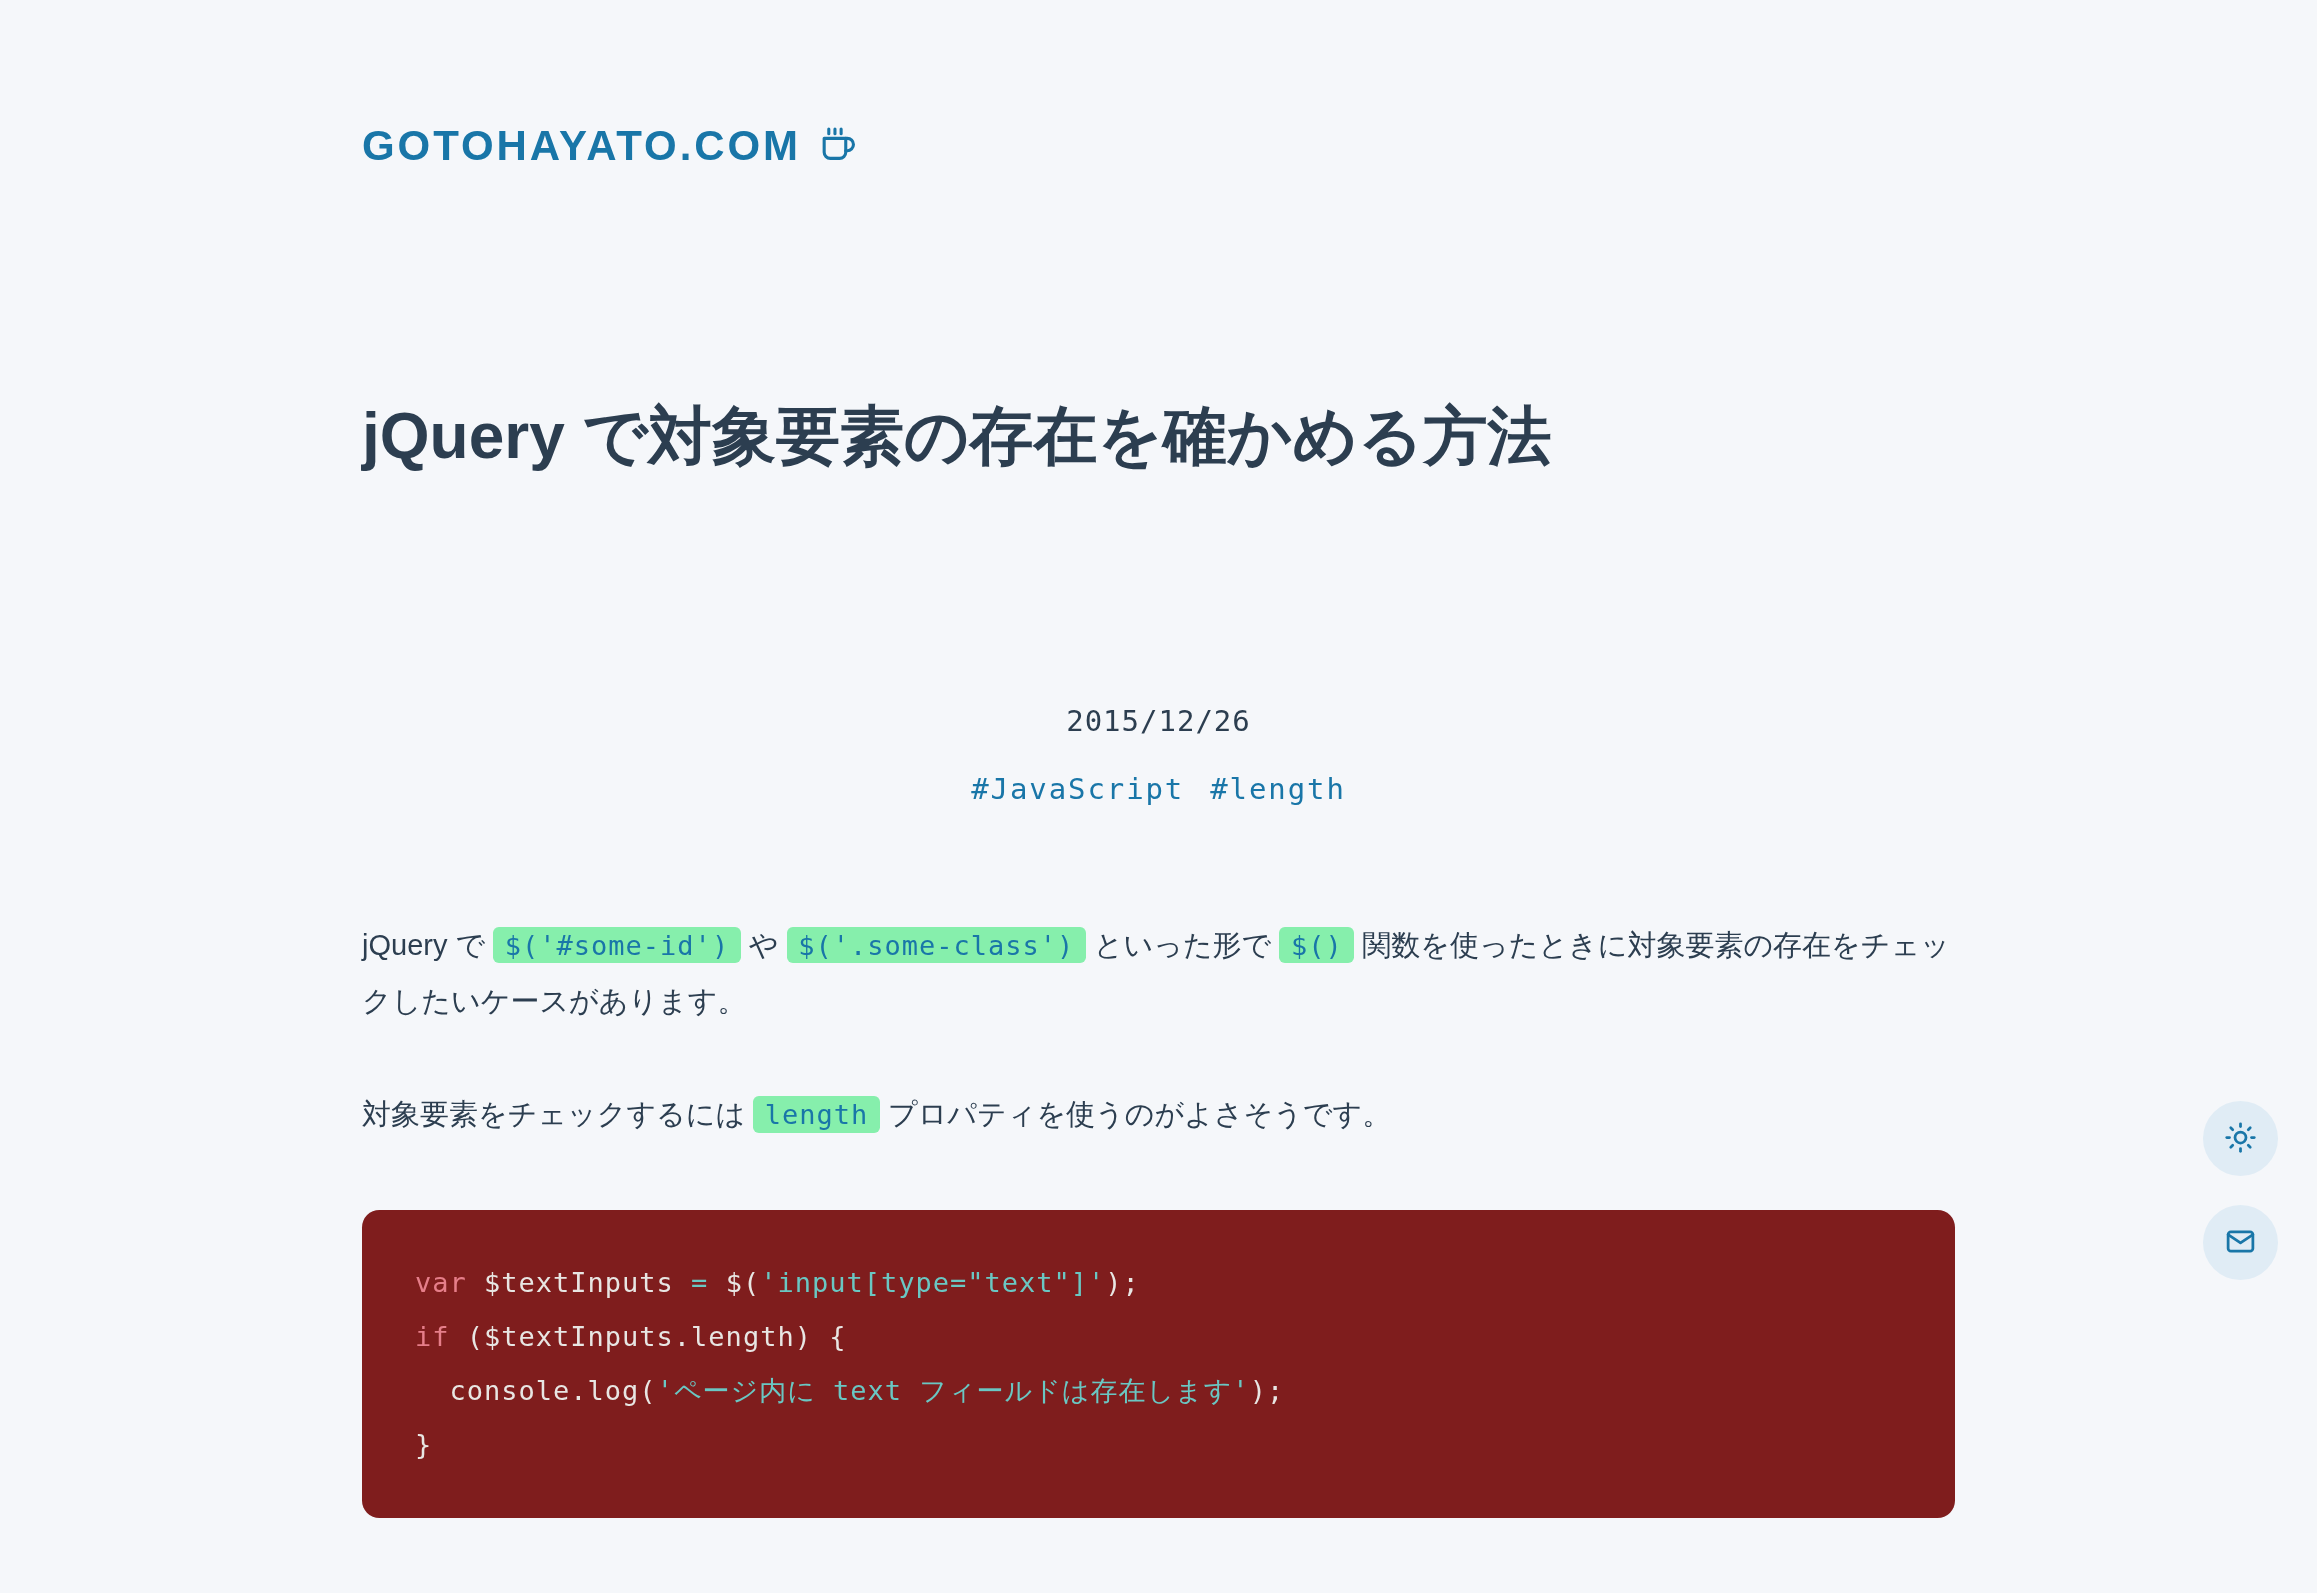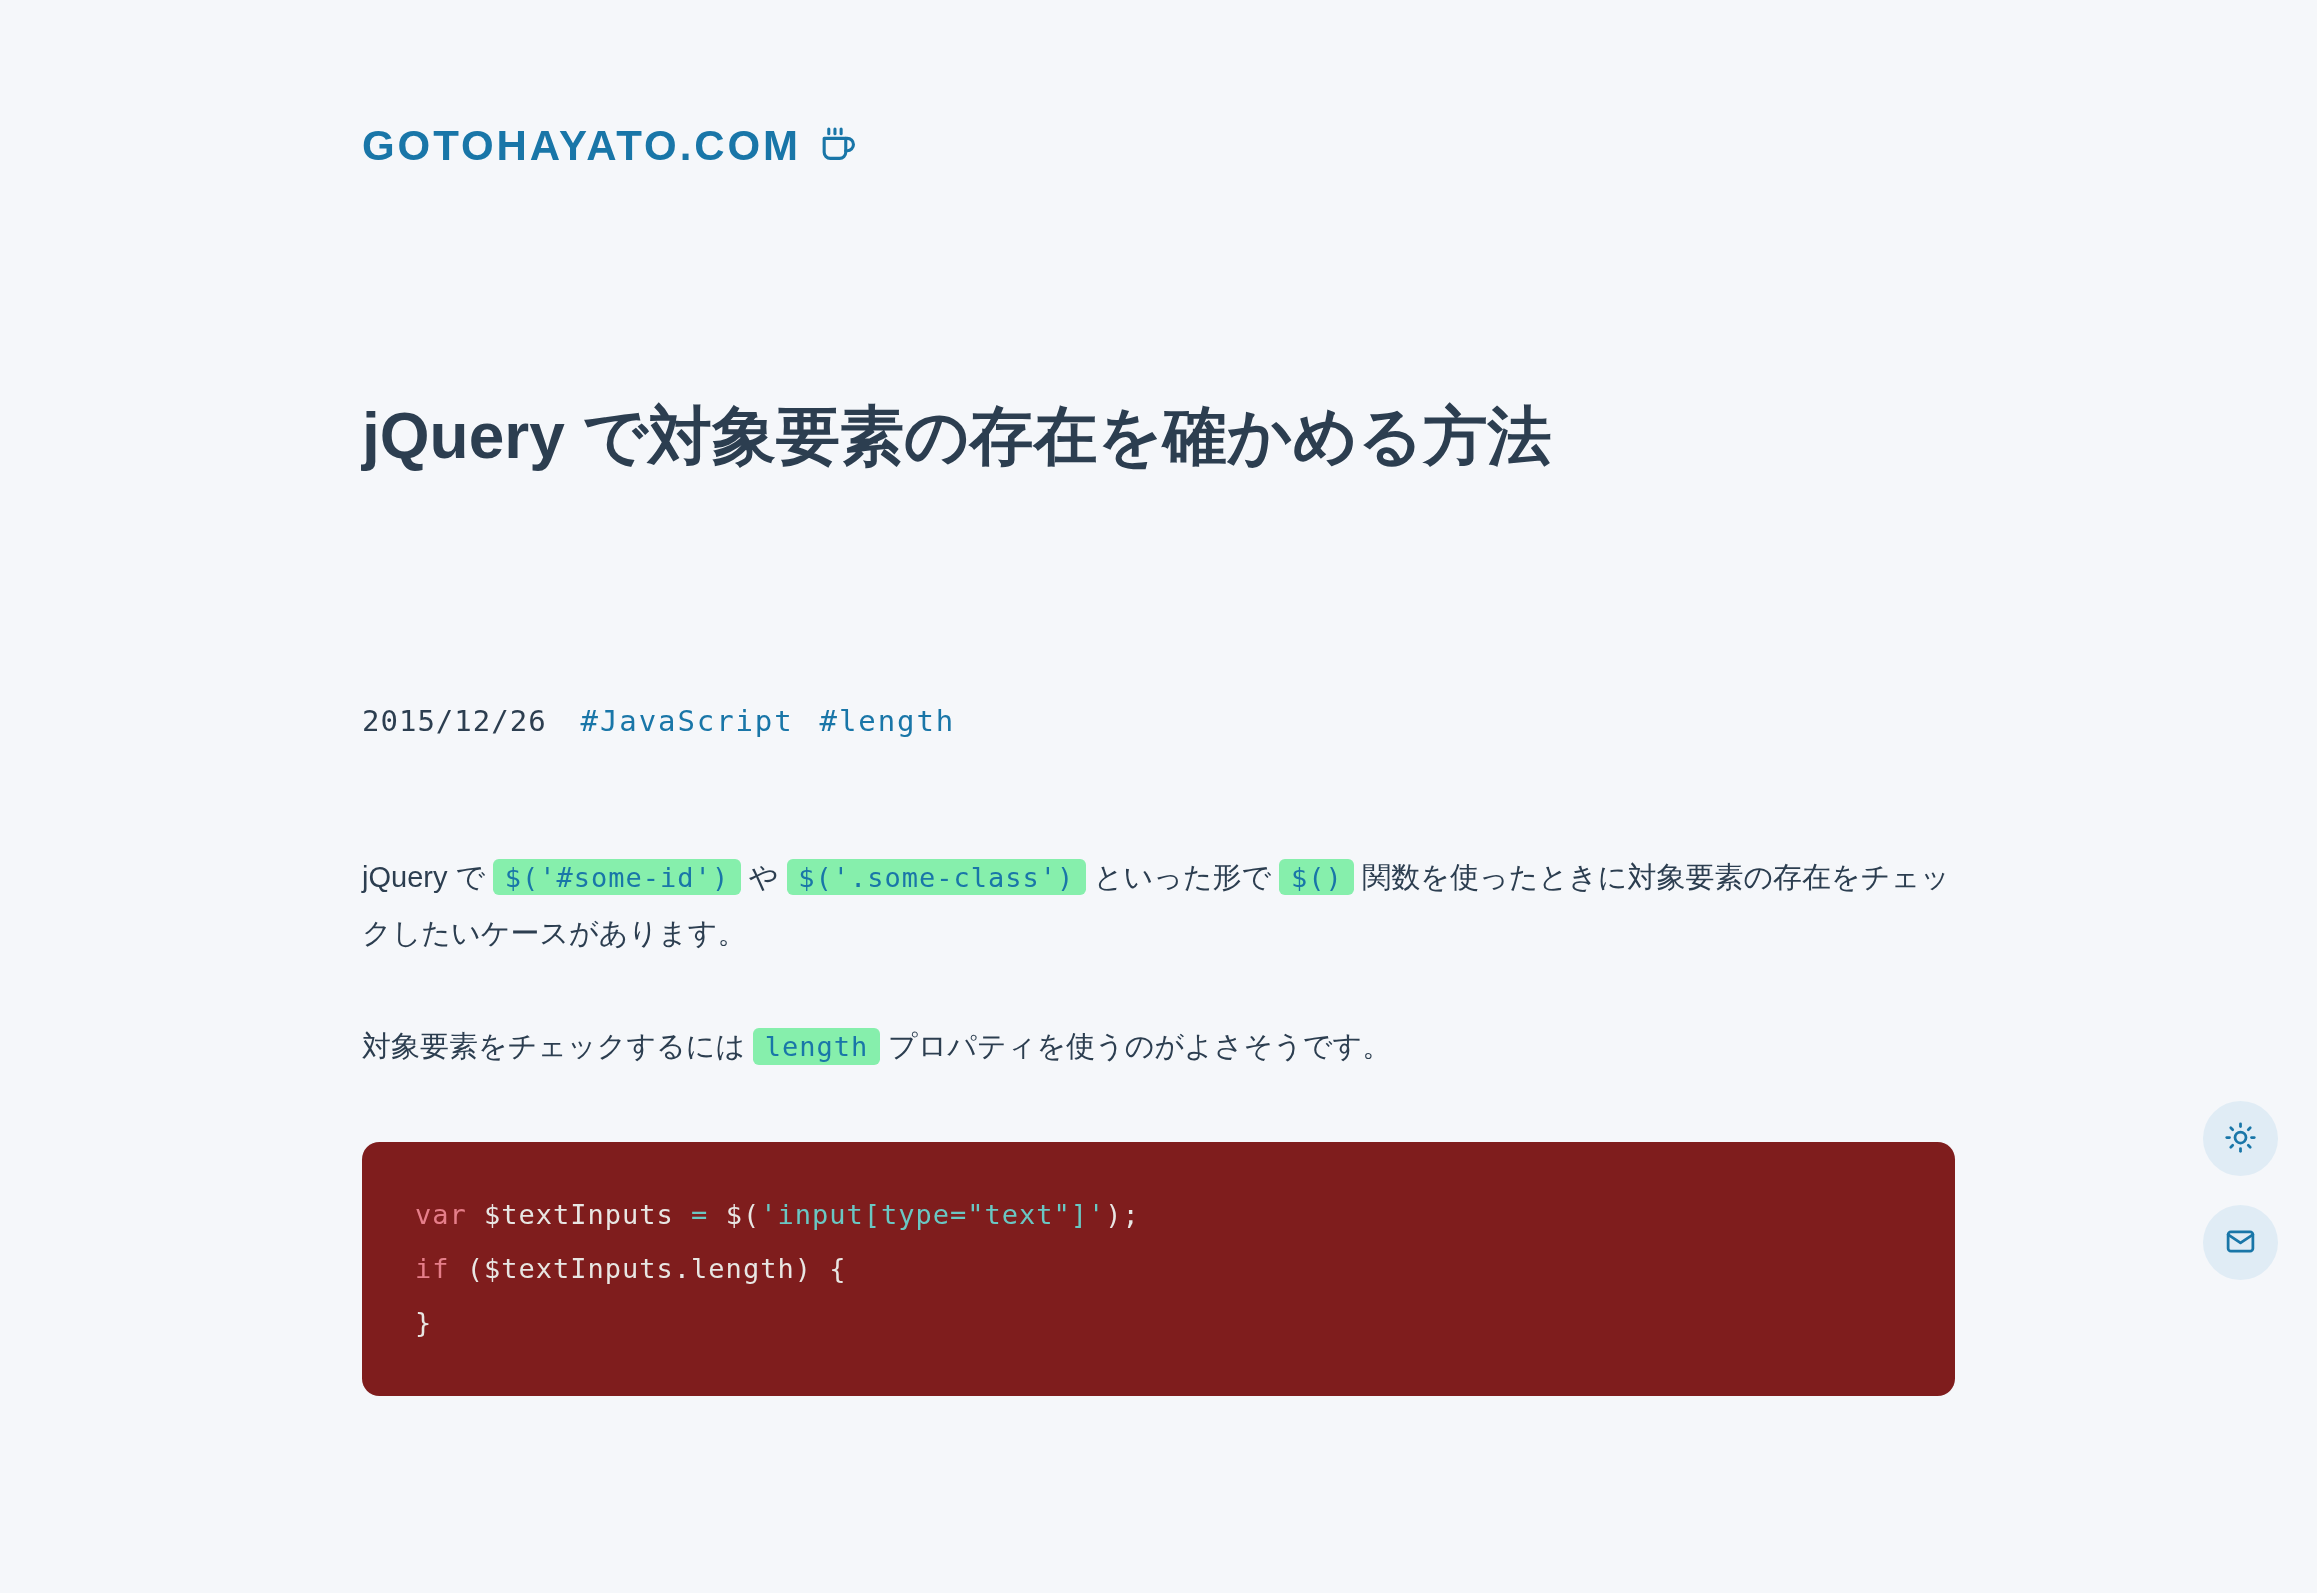--- a/index.html
+++ b/index.html
@@ -50,20 +50,21 @@
       margin-bottom: 222px;
       line-height: 1.4;
     }
     
     .meta {
       display: flex;
       align-items: center;
       gap: 34px;
       margin-bottom: 111px;
       font-size: 29px;
+      flex-direction: column;
     }
     
     .date {
       color: #2c3e50;
       font-family: "SF Mono", Monaco, Consolas, monospace;
       letter-spacing: 1px;
     }
     
     .tags {
       display: flex;
@@ -179,20 +180,21 @@
       <span>jQuery で </span><code class="inline-code">$('#some-id')</code><span> や </span><code class="inline-code">$('.some-class')</code><span> といった形で </span><code class="inline-code">$()</code><span> 関数を使ったときに対象要素の存在をチェックしたいケースがあります。</span>
     </p>
 
     <p>
       <span>対象要素をチェックするには </span><code class="inline-code">length</code><span> プロパティを使うのがよさそうです。</span>
     </p>
 
     <div class="code-block">
       <div class="code-line"><span class="tok-keyword">var</span><span class="tok-var"> $textInputs </span><span class="tok-op">= </span><span class="tok-func">$</span><span class="tok-paren">(</span><span class="tok-string">'input[type="text"]'</span><span class="tok-paren">);</span></div>
       <div class="code-line"><span class="tok-keyword">if</span><span class="tok-paren"> (</span><span class="tok-var">$textInputs</span><span class="tok-dot">.</span><span class="tok-prop">length</span><span class="tok-paren">) {</span></div>
+      <div class="code-line"><span>  </span><span class="tok-func">console</span><span class="tok-dot">.</span><span class="tok-func">log</span><span class="tok-paren">(</span><span class="tok-string">'ページ内に text フィールドは存在します'</span><span class="tok-paren">);</span></div>
       <div class="code-line"><span class="tok-brace">}</span></div>
     </div>
   </div>
 </div>
 
 <div class="float-buttons">
   <button class="float-btn">
     <span>
       <svg viewBox="0 0 24 24" fill="none" stroke="currentColor" stroke-width="2" stroke-linecap="round" stroke-linejoin="round">
         <circle cx="12" cy="12" r="4"></circle>

